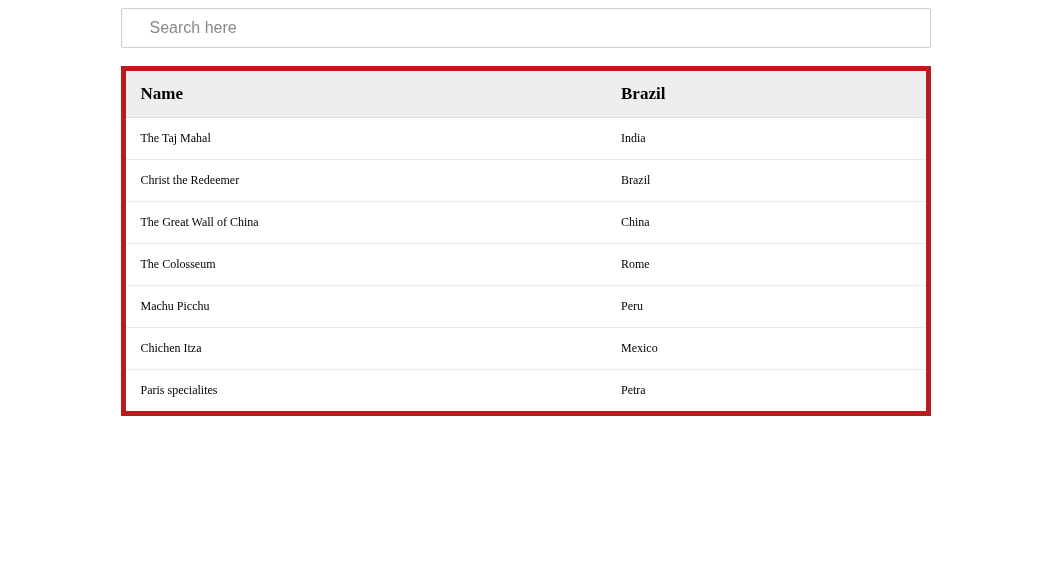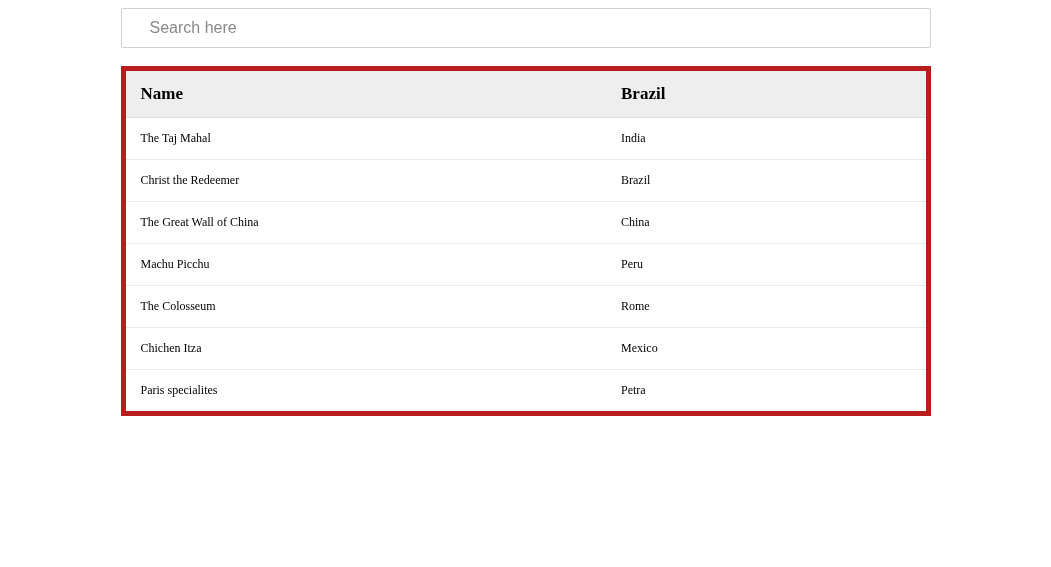--- a/index.html
+++ b/index.html
@@ -80,26 +80,26 @@
       </tr>
       <tr>
         <td>Christ the Redeemer</td>
         <td>Brazil</td>
       </tr>
       <tr>
         <td>The Great Wall of China</td>
         <td>China</td>
       </tr>
       <tr>
+        <td>The Colosseum</td>
+        <td>Rome</td>
+      </tr>
+      <tr>
         <td>Machu Picchu</td>
         <td>Peru</td>
-      </tr>
-      <tr>
-        <td>The Colosseum</td>
-        <td>Rome</td>
       </tr>
       <tr>
         <td>Chichen Itza</td>
         <td>Mexico</td>
       </tr>
       <tr>
         <td>Paris specialites</td>
         <td>Petra</td>
       </tr>
     </tbody>

